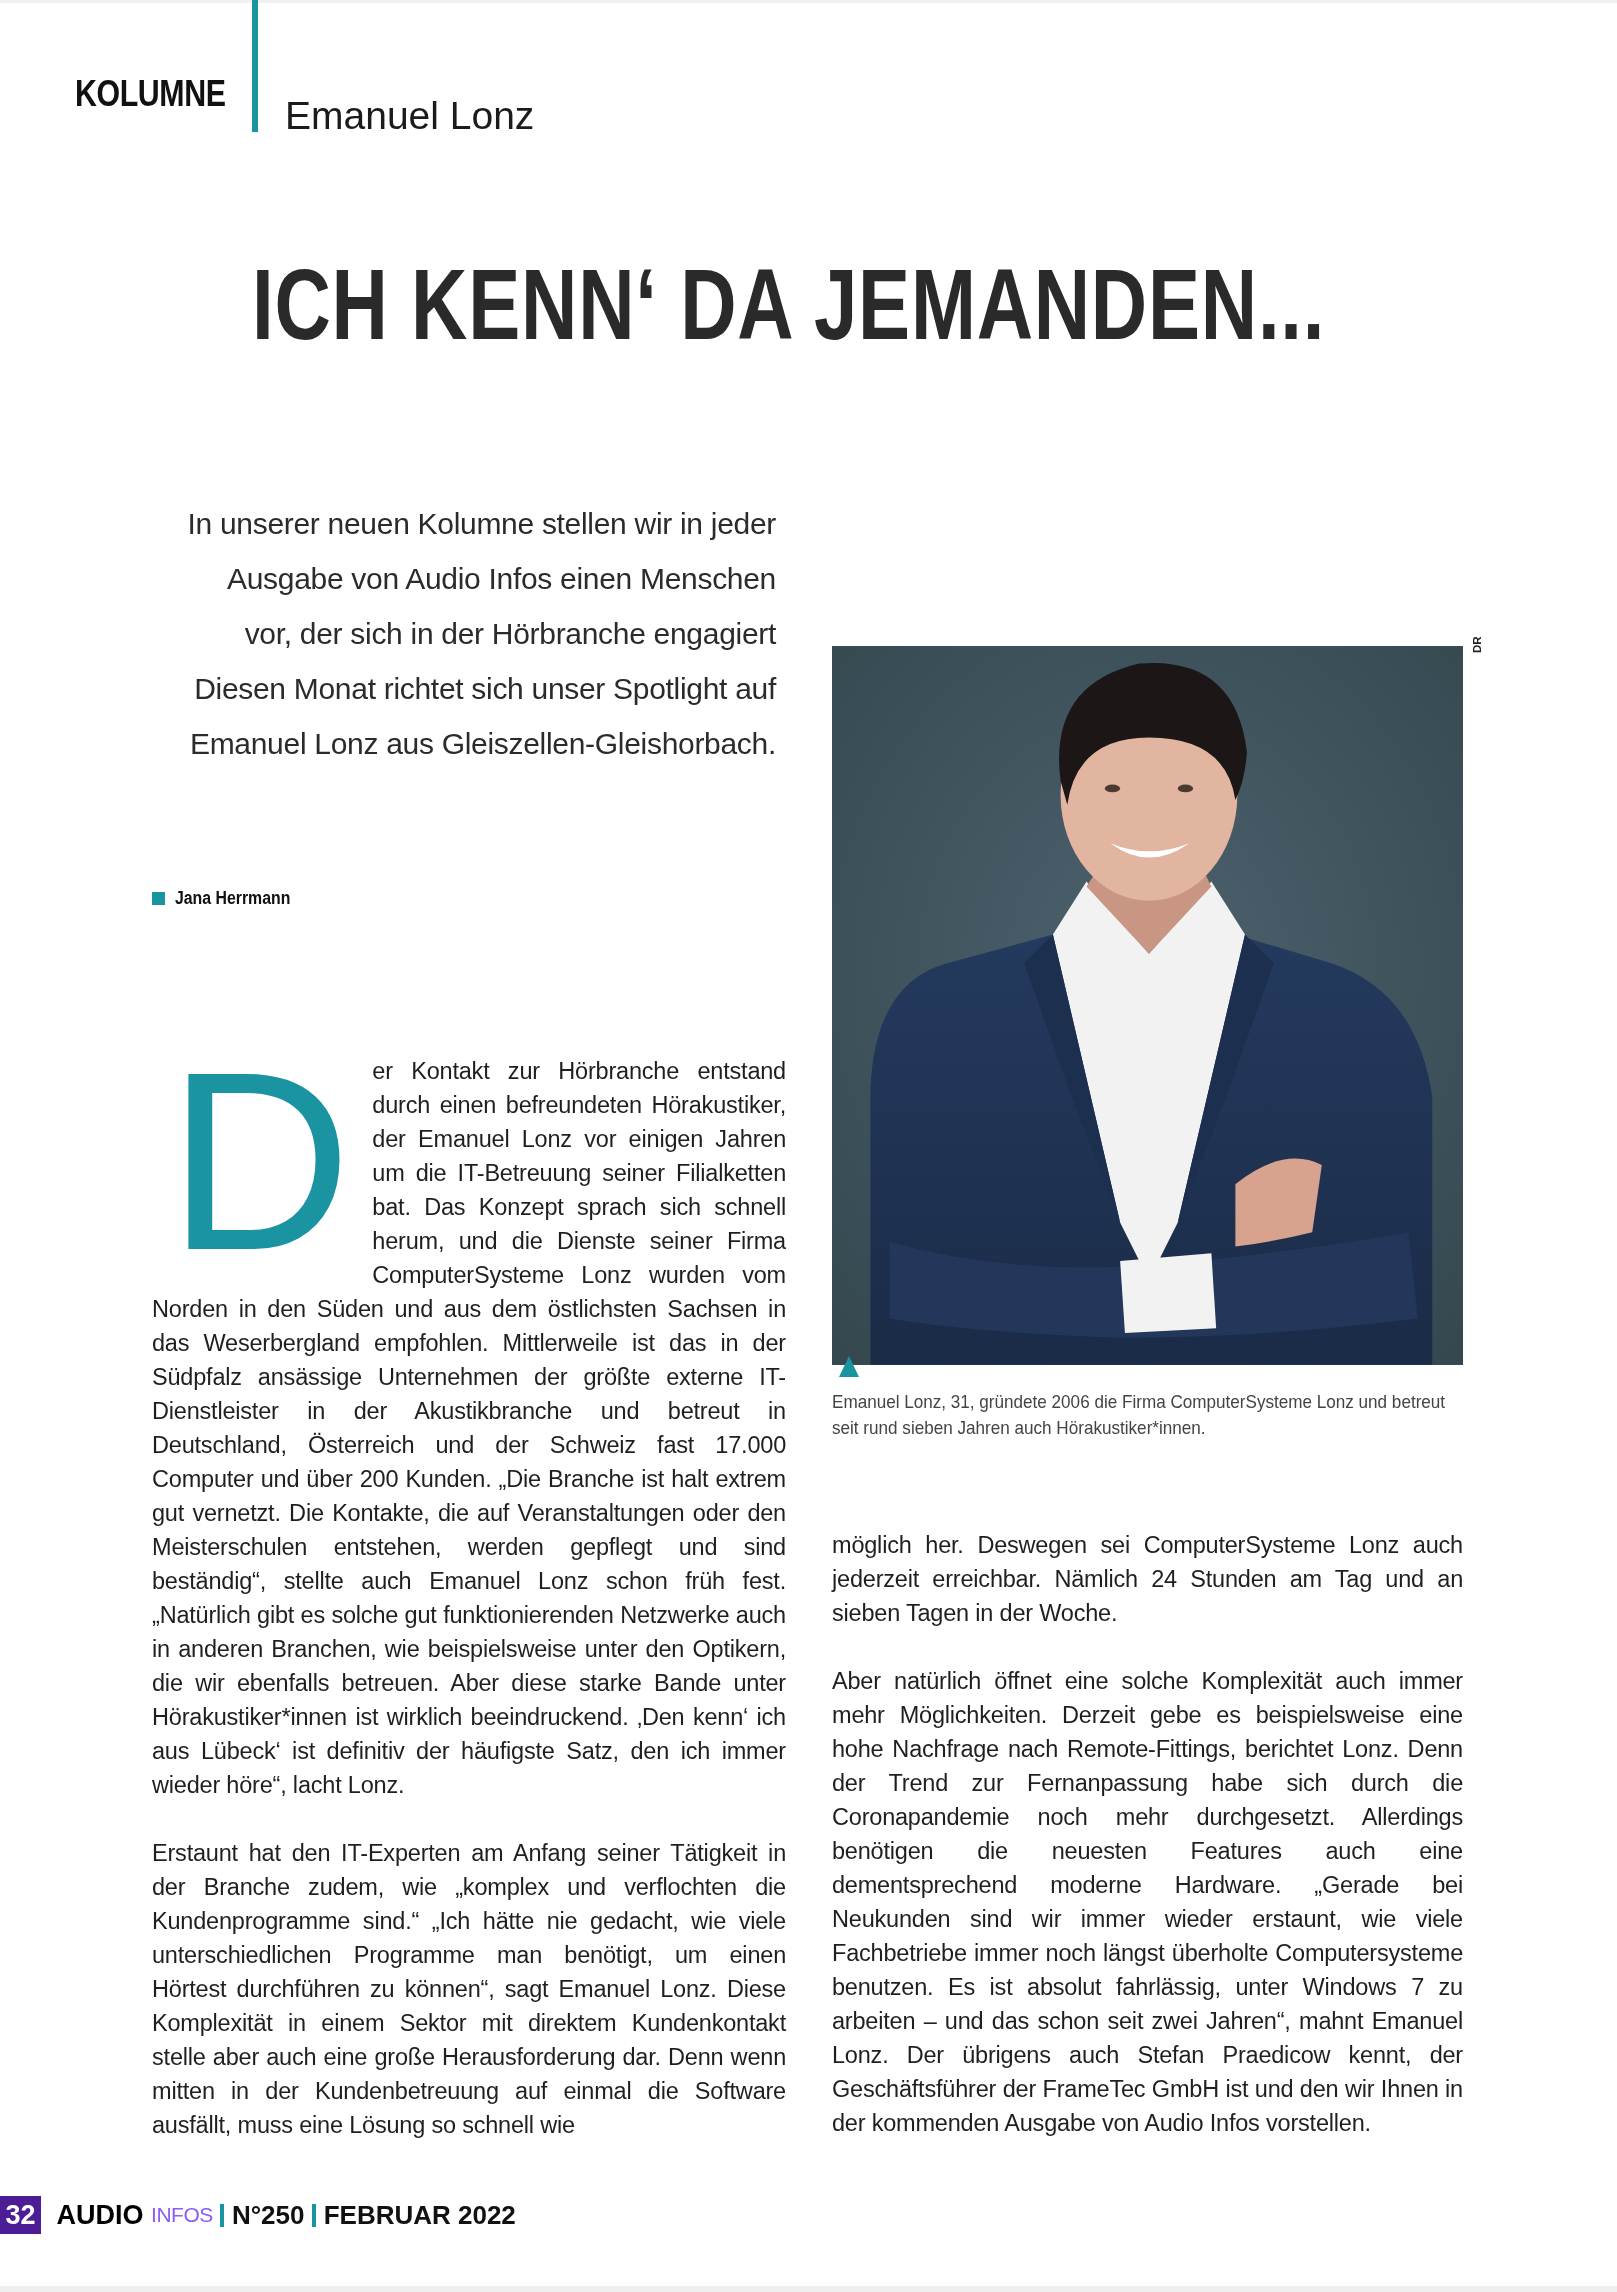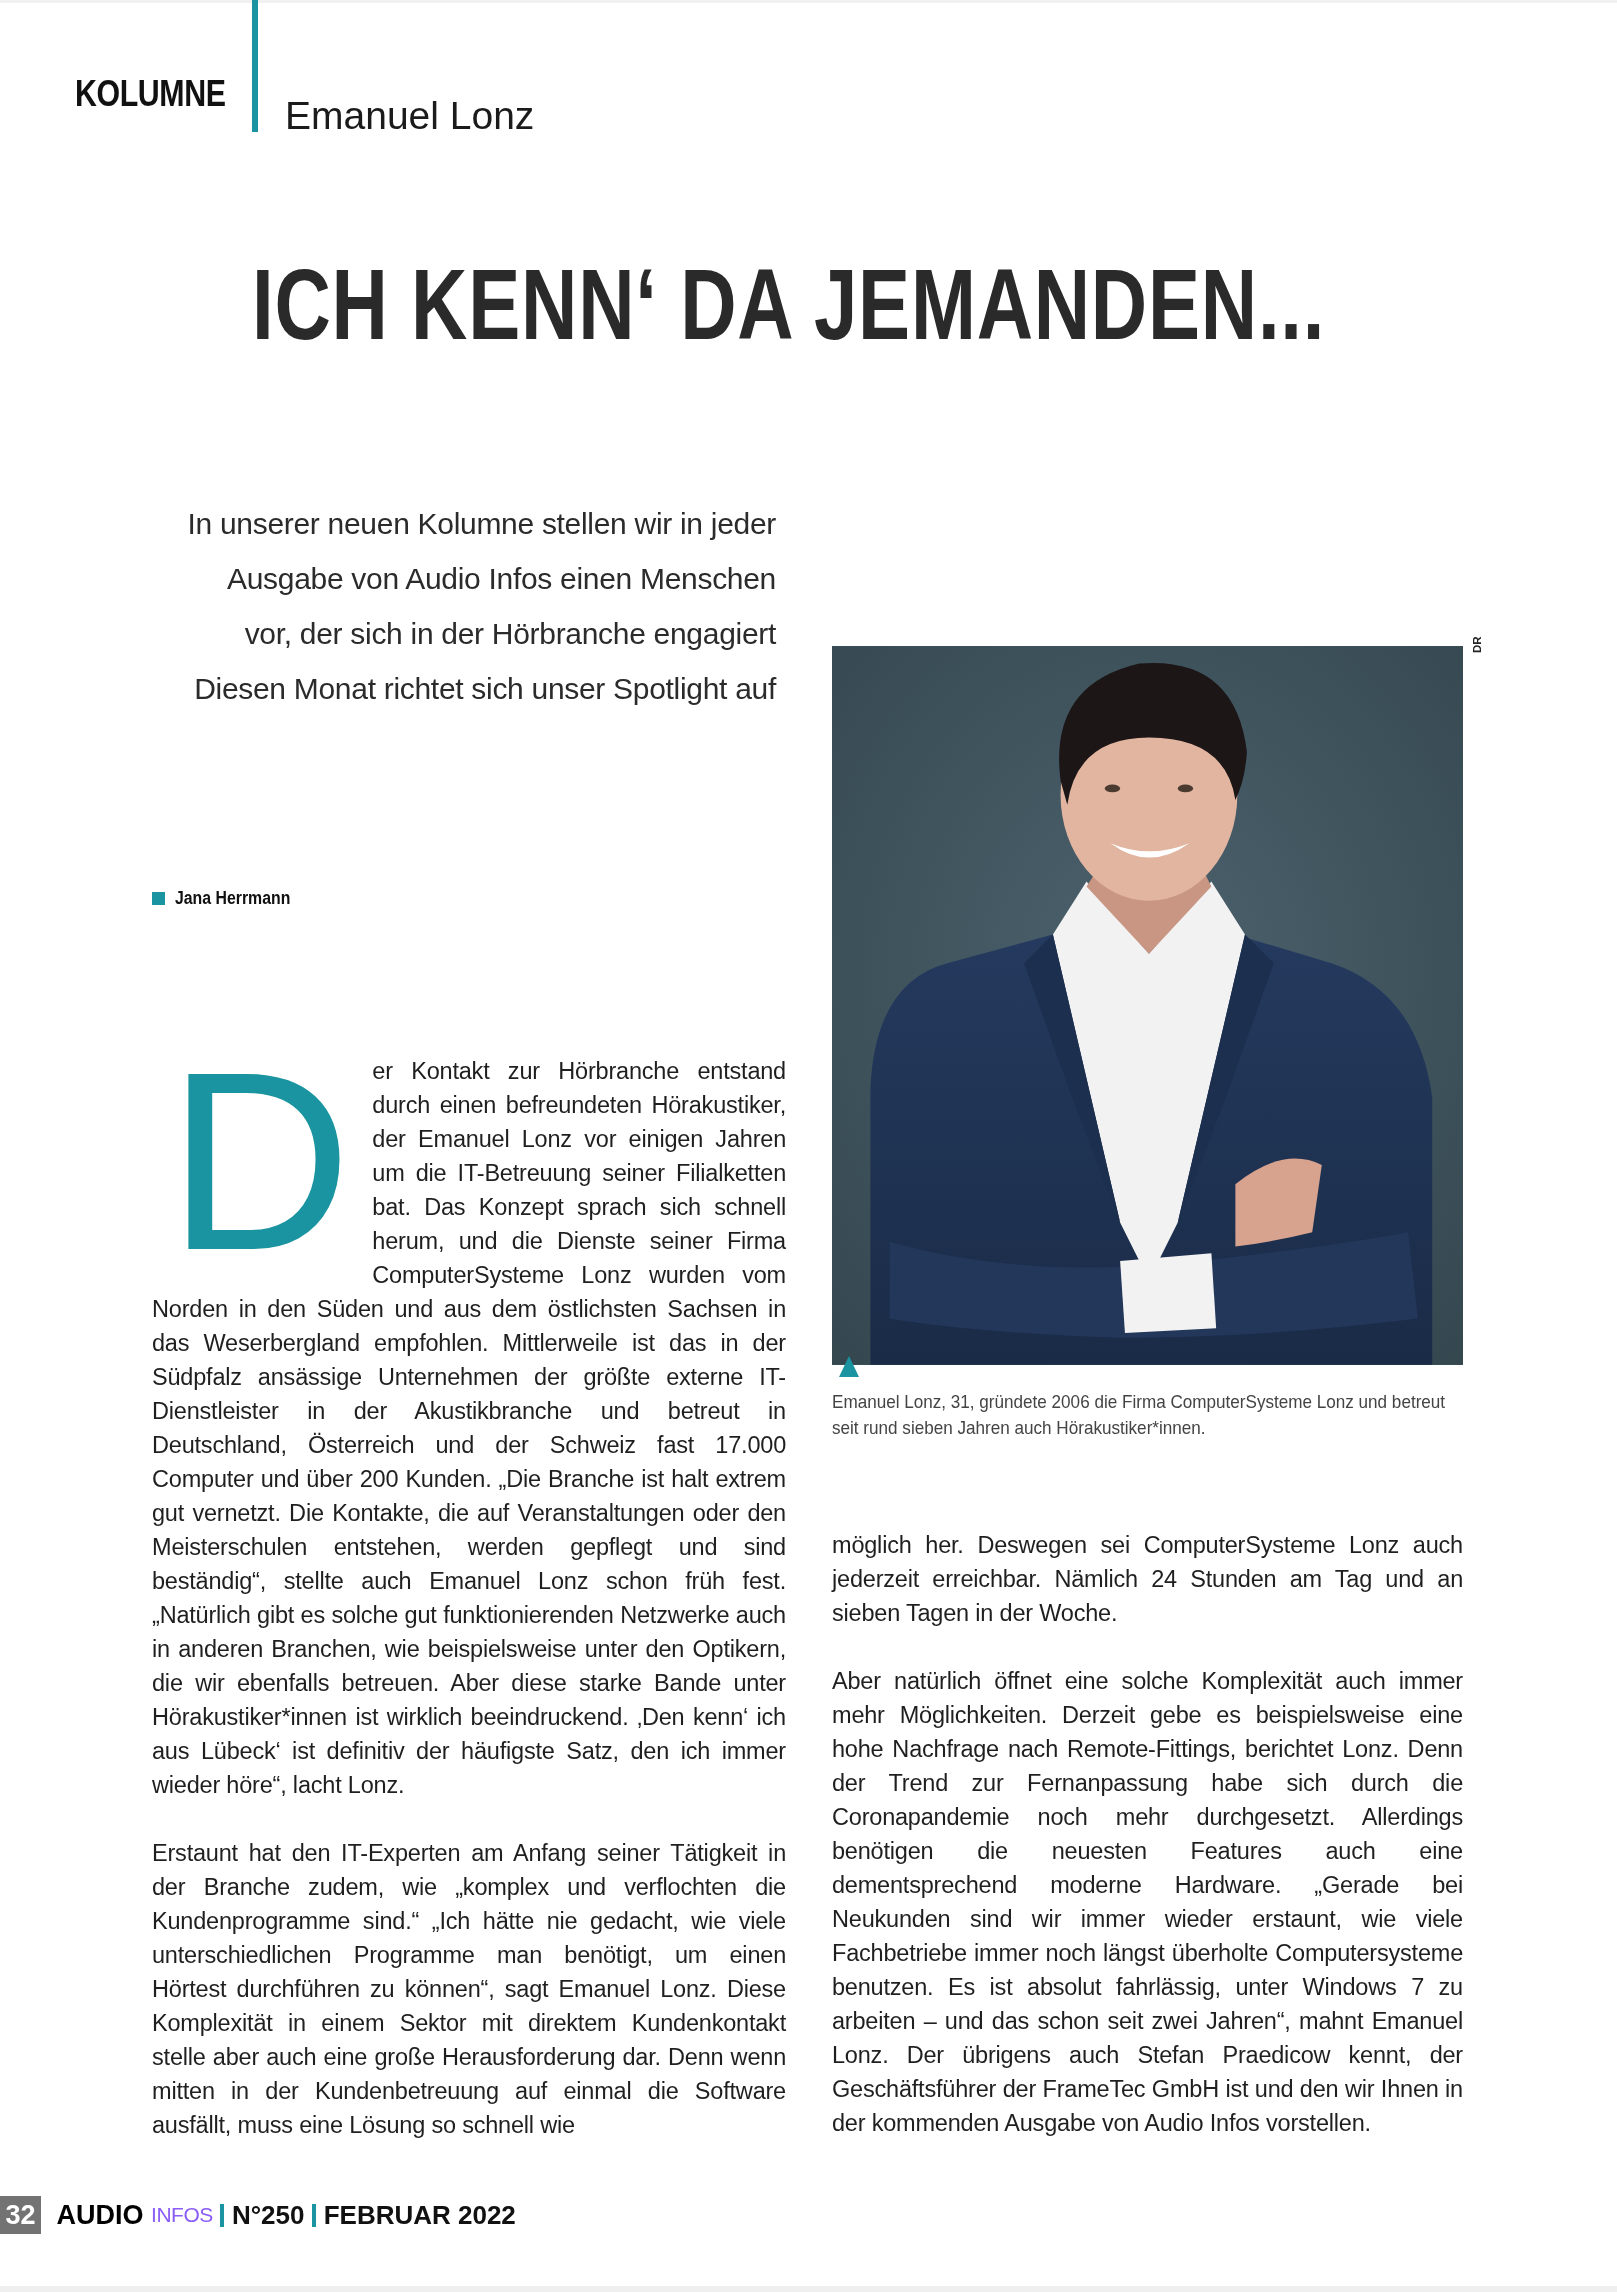--- a/index.html
+++ b/index.html
@@ -17,21 +17,21 @@
   .col { font-size: 23.5px; line-height: 34px; color: #1f1f1f; text-align: justify; letter-spacing: -0.2px; }
   .col p { margin: 0 0 34px 0; }
   .col-left { left: 152px; top: 1054px; width: 634px; }
   .col-right { left: 832px; top: 1528px; width: 631px; }
   .dropcap { float: left; font-size: 255px; line-height: 202px; height: 204px; margin: 5.8px 21px 0 15.4px; font-weight: 400; color: #1a94a0; font-family: "Liberation Sans", sans-serif; }
   .photo { left: 832px; top: 646px; width: 631px; height: 719px; overflow: hidden; background: #3f5560; }
   .credit { left: 1471px; top: 653px; font-size: 11.5px; font-weight: 700; color: #222; transform: rotate(-90deg); transform-origin: left top; }
   .triangle { left: 839px; top: 1356px; width: 0; height: 0; border-left: 10.6px solid transparent; border-right: 10.6px solid transparent; border-bottom: 21px solid #1a94a0; }
   .caption { left: 832px; top: 1389px; width: 634px; font-size: 19px; line-height: 26px; color: #444; transform: scaleX(0.9); transform-origin: left top; width: 704px; }
   .footer { left: 0; top: 2196px; height: 38px; display: flex; align-items: center; }
-  .page-num { width: 41px; height: 38px; background: #737373; color: #fff; font-weight: 700; font-size: 27px; display: flex; align-items: center; justify-content: center; }
+  .page-num { width: 41px; height: 38px; background: #4c1d95; color: #fff; font-weight: 700; font-size: 27px; display: flex; align-items: center; justify-content: center; }
   .mag-name-bold { margin-left: 15.4px; color: #000000; font-weight: 700; font-size: 27px; }
   .mag-name-light { margin-left: 7.7px; color: #8b5cf6; font-weight: 400; font-size: 21px; letter-spacing: -0.5px; }
   .sep { margin: 0 7.7px; width: 3.8px; height: 23px; background: #1a94a0; display: inline-block; }
   .issue, .date { font-weight: 700; color: #111; font-size: 26px; }
   .page-border-top { left: 0; top: 0; width: 1618px; height: 2.9px; background: #f1f1f1; }
   .page-border-bottom { left: 0; top: 2286px; width: 1618px; height: 5.8px; background: #efefef; }
 </style>
 </head>
 <body>
 
@@ -41,20 +41,21 @@
 <div class="abs kicker">KOLUMNE</div>
 <div class="abs kicker-name">Emanuel Lonz</div>
 
 <h1 class="abs headline" style="margin:0;">ICH KENN‘ DA JEMANDEN...</h1>
 
 <div class="abs intro">
   <p>In unserer neuen Kolumne stellen wir in jeder</p>
   <p>Ausgabe von Audio Infos einen Menschen</p>
   <p>vor, der sich in der Hörbranche engagiert</p>
   <p>Diesen Monat richtet sich unser Spotlight auf</p>
+  <p>Emanuel Lonz aus Gleiszellen-Gleishorbach.</p>
 </div>
 
 <div class="abs author">
   <span class="author-square"></span>
   <span class="author-name">Jana Herrmann</span>
 </div>
 
 <div class="abs photo" role="img" aria-label="Porträt von Emanuel Lonz im dunkelblauen Sakko mit verschränkten Armen">
   <svg width="631" height="719" viewBox="0 0 657 748" xmlns="http://www.w3.org/2000/svg">
     <defs>

